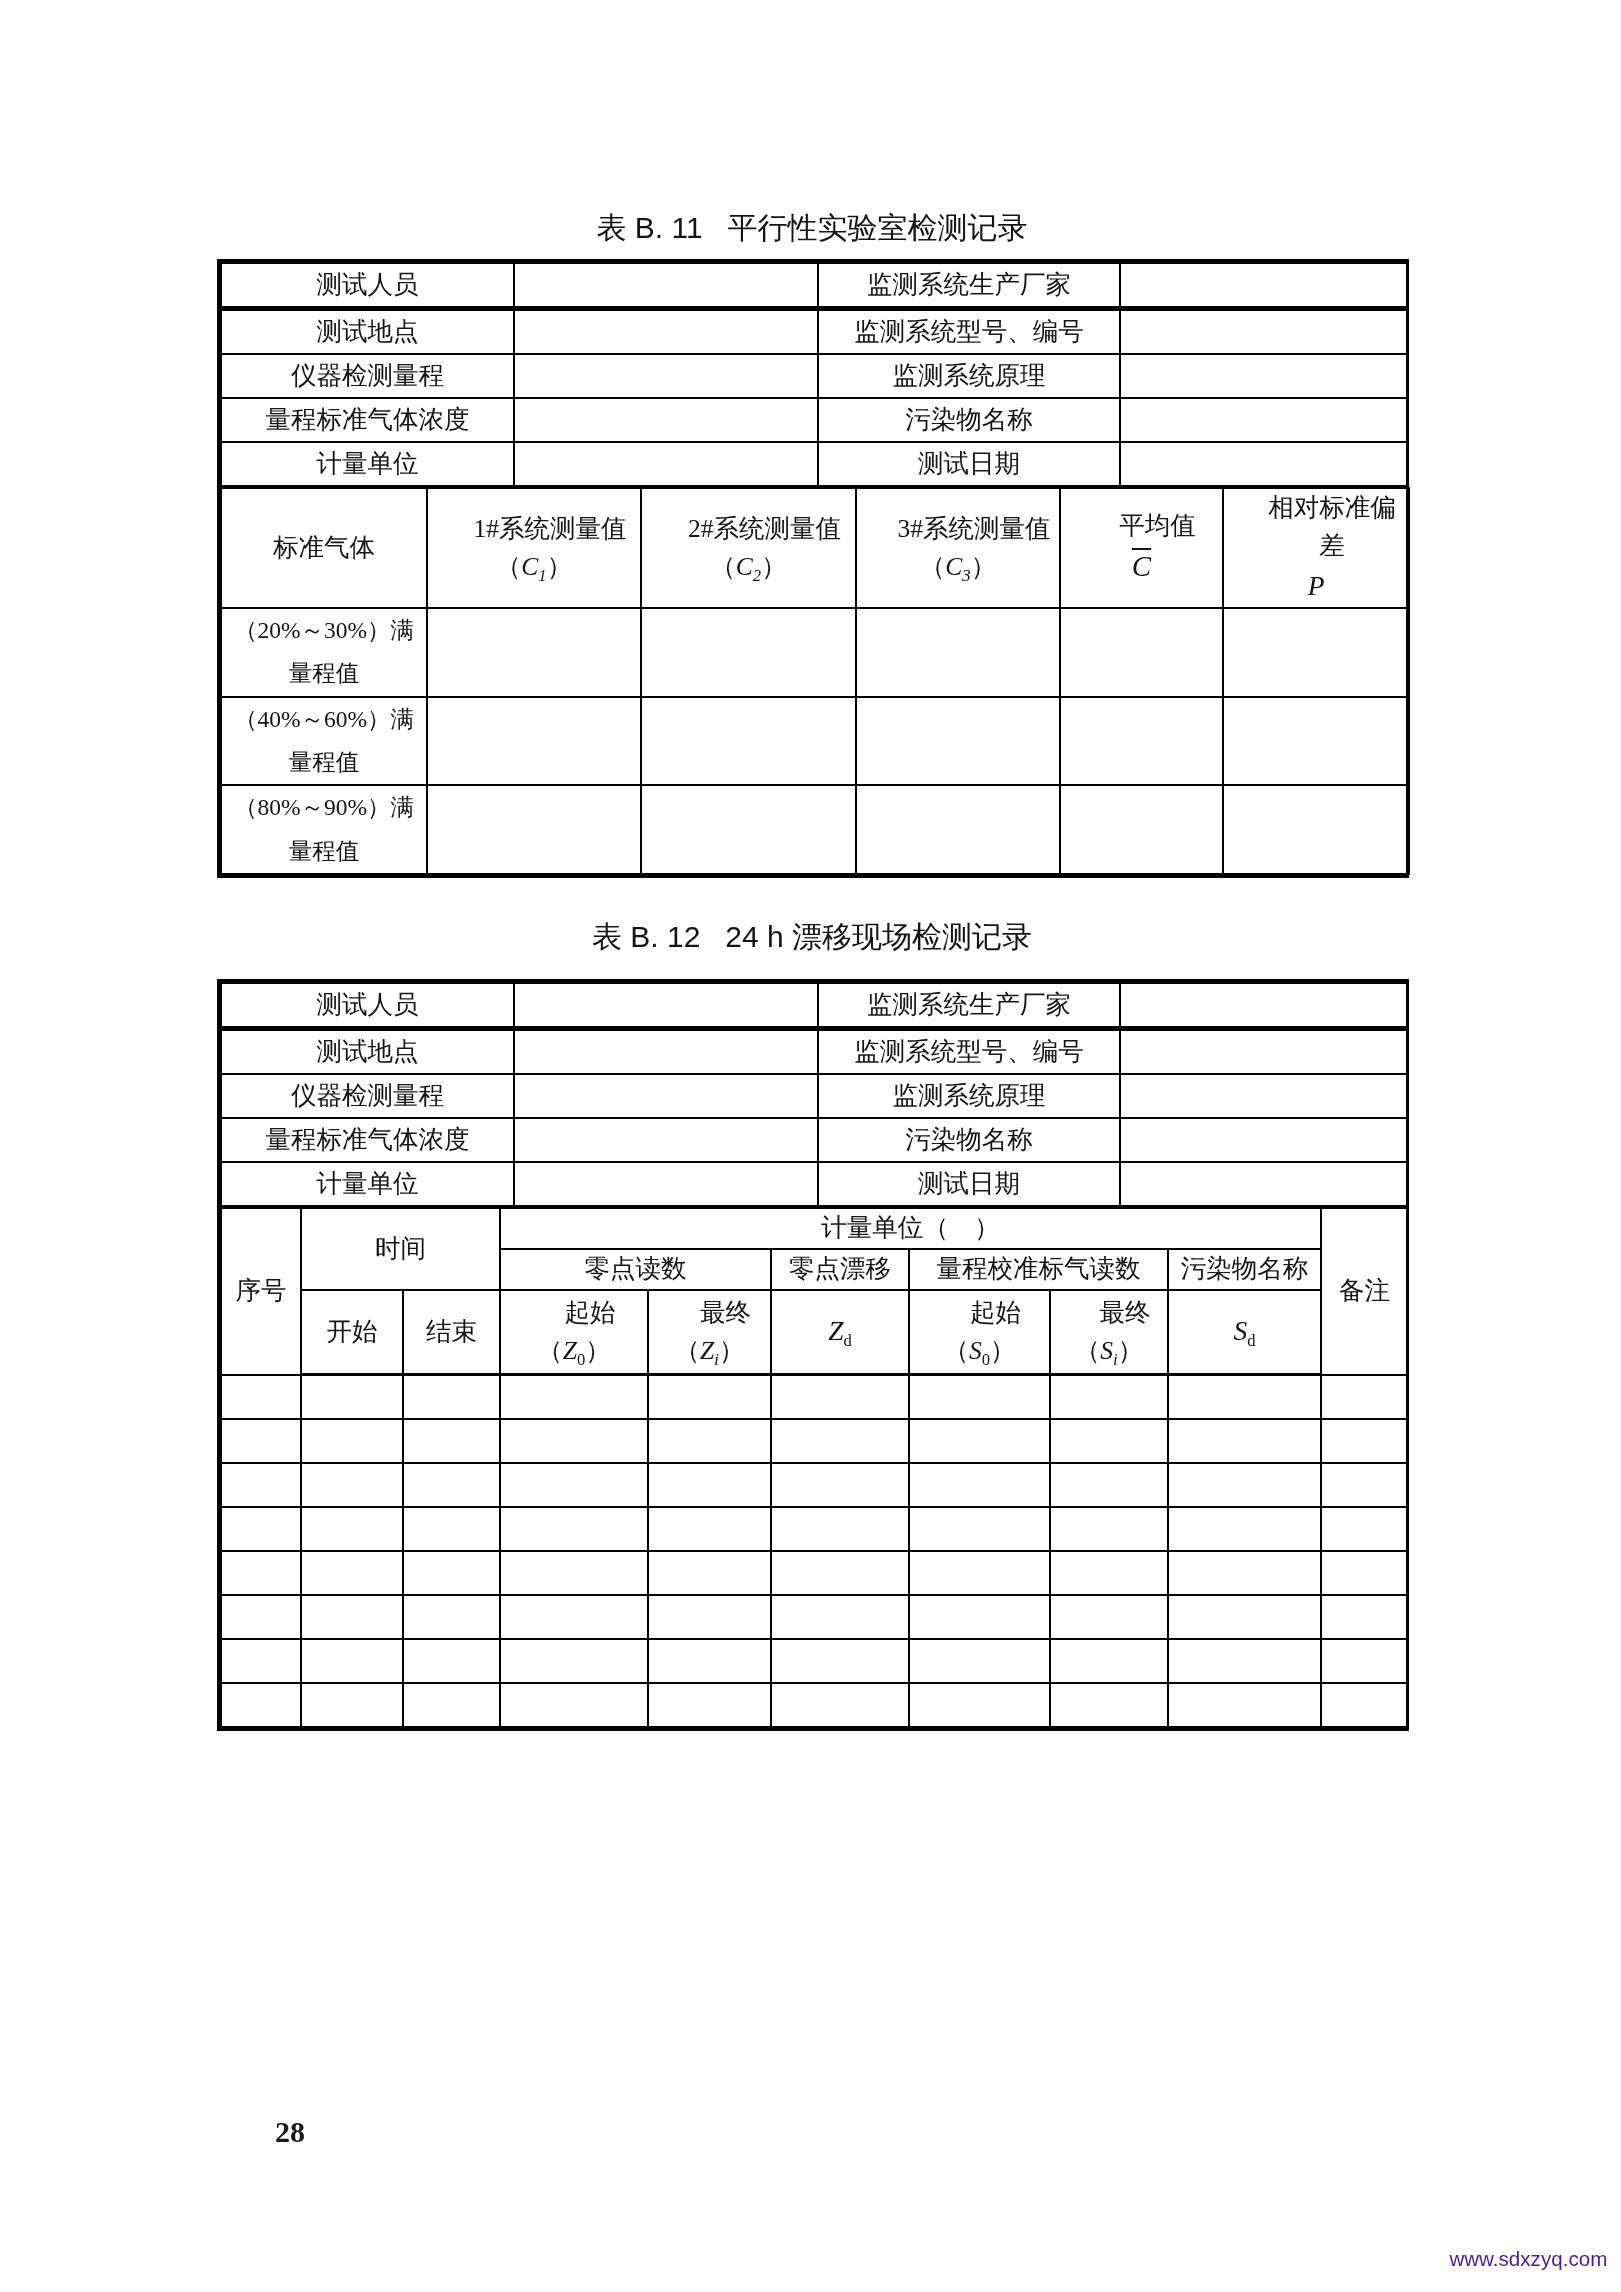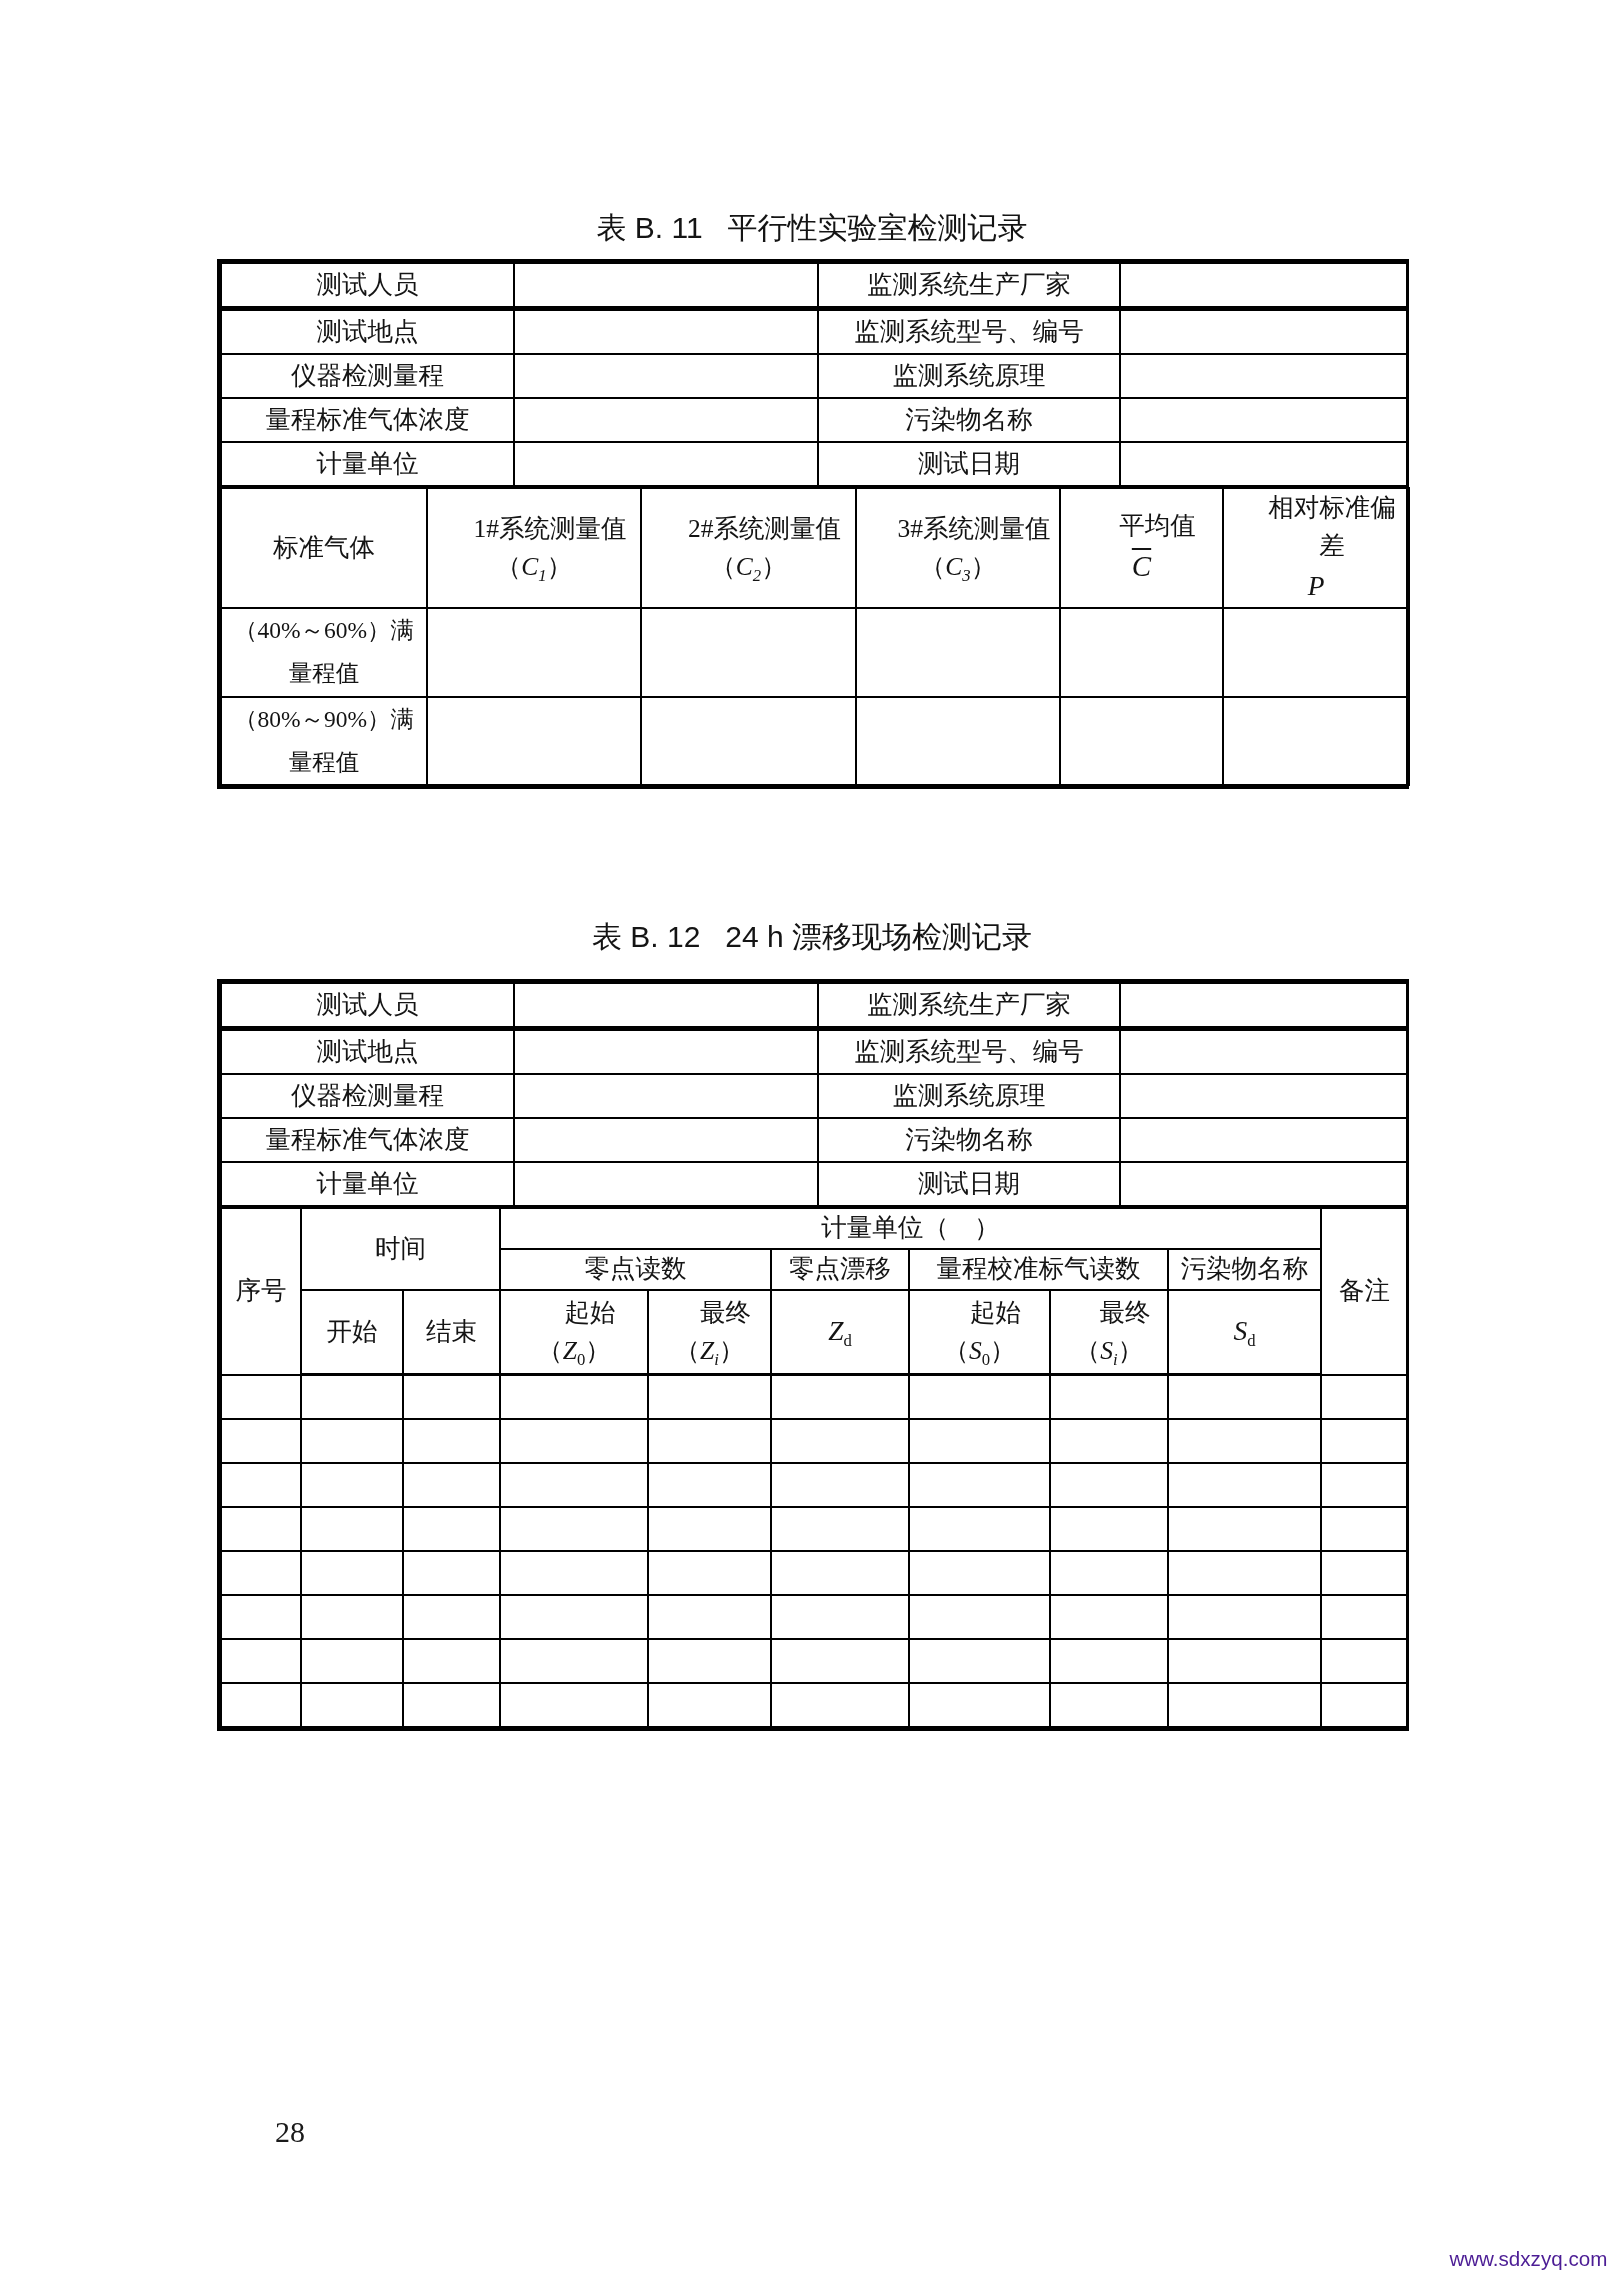--- a/index.html
+++ b/index.html
@@ -46,21 +46,21 @@
 
   
   .b12d tr.ra td{height:39px;}
   .b12d tr.rb td{height:39px;}
   .b12d tr.rc td{height:82px;border-bottom:3.9px solid #000;}
   .b12d tr.er td{height:42px;}
   .unit-cell{white-space:pre;margin-left:40px;}
 
   .pagenum{
     position:absolute;left:275px;top:2115px;font-size:30px;
-    font-family:"Liberation Serif","DejaVu Serif",serif;color:#1a1a1a;
+    font-family:"Liberation Serif","DejaVu Serif",serif;color:#1a1a1a;font-weight:bold;
   }
   .watermark{
     position:absolute;right:13.7px;top:2247px;font-size:20.6px;
     font-family:"Liberation Sans","DejaVu Sans",sans-serif;color:#4c1d95;
   }
 </style>
 </head>
 <body>
 
 <div class="page">
@@ -133,20 +133,28 @@
           <span class="l2 math"><span>（</span><i>C</i><sub><i>3</i></sub><span>）</span></span>
         </td>
         <td>
           <span class="l1">平均值</span>
           <span class="l2 math"><i class="obar">C</i></span>
         </td>
         <td>
           <span class="l1">相对标准偏差</span>
           <span class="l2 math"><i class="psym">P</i></span>
         </td>
+      </tr>
+      <tr class="dr">
+        <td class="lbl">（20%～30%）满量程值</td>
+        <td></td>
+        <td></td>
+        <td></td>
+        <td></td>
+        <td></td>
       </tr>
       <tr class="dr">
         <td class="lbl">（40%～60%）满量程值</td>
         <td></td>
         <td></td>
         <td></td>
         <td></td>
         <td></td>
       </tr>
       <tr class="dr">

